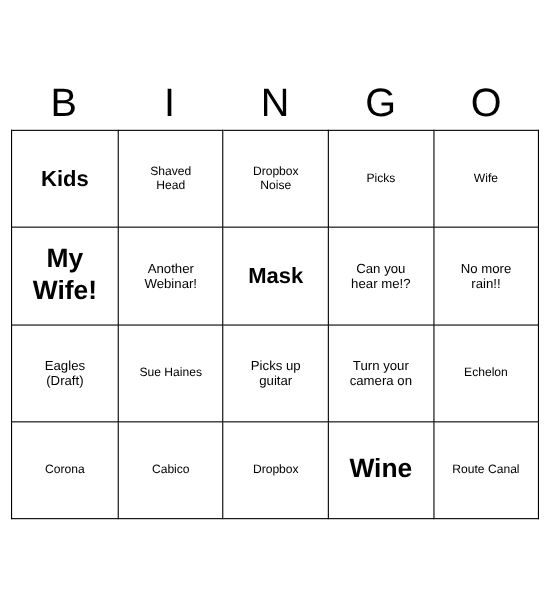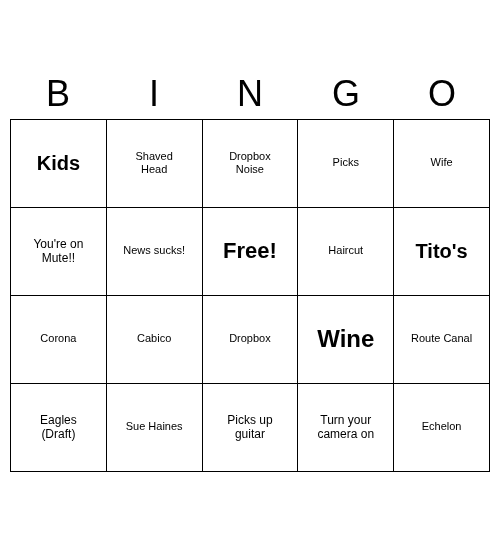--- a/index.html
+++ b/index.html
@@ -91,35 +91,35 @@
   <table class="bingo-grid">
     <tbody id="grid-body">
     <tr>
           <td class="cell-large">Kids</td>
           <td class="cell-medium">Shaved Head</td>
           <td class="cell-medium">Dropbox Noise</td>
           <td class="cell-medium">Picks</td>
           <td class="cell-medium">Wife</td>
         </tr>
         <tr>
-          <td class="cell-small">You're on Mute!!</td>
-          <td class="cell-medium">News sucks!</td>
-          <td class="cell-free">Free!</td>
-          <td class="cell-medium">Haircut</td>
-          <td class="cell-large">Tito's</td>
+          <td class="cell-xlarge">My Wife!</td>
+          <td class="cell-small">Another Webinar!</td>
+          <td class="cell-large">Mask</td>
+          <td class="cell-small">Can you hear me!?</td>
+          <td class="cell-small">No more rain!!</td>
+        </tr>
+        <tr>
+          <td class="cell-small">Eagles (Draft)</td>
+          <td class="cell-medium">Sue Haines</td>
+          <td class="cell-small">Picks up guitar</td>
+          <td class="cell-small">Turn your camera on</td>
+          <td class="cell-medium">Echelon</td>
         </tr>
         <tr>
           <td class="cell-medium">Corona</td>
           <td class="cell-medium">Cabico</td>
           <td class="cell-medium">Dropbox</td>
           <td class="cell-xlarge">Wine</td>
           <td class="cell-medium">Route Canal</td>
         </tr>
-        <tr>
-          <td class="cell-small">Eagles (Draft)</td>
-          <td class="cell-medium">Sue Haines</td>
-          <td class="cell-small">Picks up guitar</td>
-          <td class="cell-small">Turn your camera on</td>
-          <td class="cell-medium">Echelon</td>
-        </tr>
       </tbody>
   </table>
 </div>
 
 </body></html>

